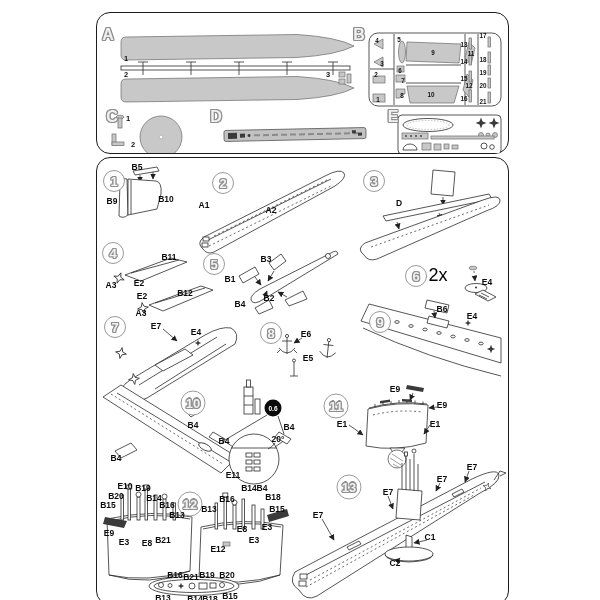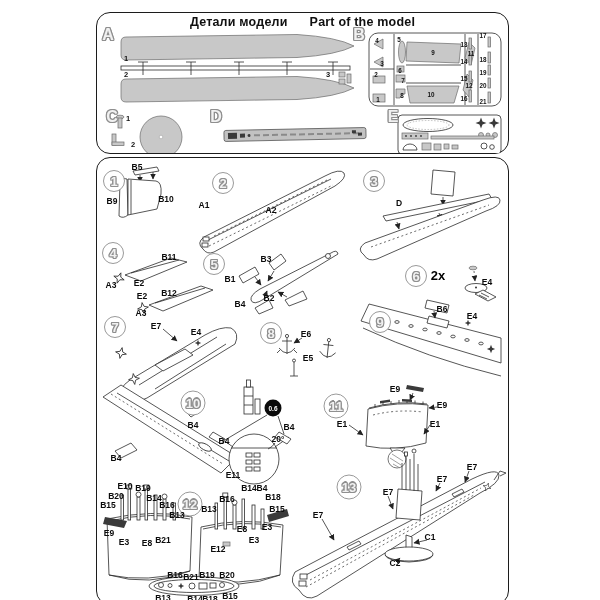--- a/index.html
+++ b/index.html
@@ -15,21 +15,21 @@
   .ot{color:#f1f1f1;text-shadow:-1px -1px 0 #8f8f8f,1px -1px 0 #8f8f8f,-1px 1px 0 #8f8f8f,1px 1px 0 #8f8f8f,
       0 -1.2px 0 #8f8f8f,0 1.2px 0 #8f8f8f,-1.2px 0 0 #8f8f8f,1.2px 0 0 #8f8f8f}
   .pl{position:absolute;transform:translate(-50%,-50%);font-size:8.5px;font-weight:bold;color:#0b0b0b;
       white-space:nowrap;font-style:normal}
   .pn{position:absolute;transform:translate(-50%,-50%);font-size:6.3px;font-weight:bold;color:#111;font-style:normal}
   .pna{font-size:7.5px}
   .badge{position:absolute;transform:translate(-50%,-50%);width:22px;height:22px;border:1.5px solid #9a9a9a;
          border-radius:50%;background:#fff;display:flex;align-items:center;justify-content:center;box-sizing:border-box}
   .badge.lg{width:25px;height:25px}
   .badge i{font-style:normal;font-weight:bold;font-size:13px;line-height:1}
-  .qty{position:absolute;transform:translate(-50%,-50%);font-size:13px;font-weight:bold;color:#000;font-style:normal}
+  .qty{position:absolute;transform:translate(-50%,-50%);font-size:18px;font-weight:normal;color:#000;font-style:normal}
   .dot{position:absolute;transform:translate(-50%,-50%);width:17px;height:17px;border-radius:50%;background:#0a0a0a;
        color:#fff;display:flex;align-items:center;justify-content:center;font-size:6.5px;font-weight:bold}
   .dot i{font-style:normal}
   svg .ln{stroke:#2b2b2b;stroke-width:.8;fill:none}
   svg .dash{stroke:#2b2b2b;stroke-width:.7;fill:none;stroke-dasharray:2 2.6}
   svg .w{stroke:#2b2b2b;stroke-width:.8;fill:#fff}
   svg .g{stroke:#6a6a6a;stroke-width:.7;fill:#c8c8c8}
   svg .d{fill:#3a3a3a;stroke:none}
 </style>
 </head>
@@ -106,24 +106,20 @@
       <path class="ln" d="M306,137 a7,6 0 0 1 14,0 z"></path>
       <rect class="g" x="325" y="130" width="9" height="7"></rect>
       <rect class="g" x="337" y="131" width="7" height="6"></rect>
       <rect class="g" x="347" y="131" width="5" height="5"></rect>
       <rect class="g" x="355" y="132" width="6" height="4"></rect>
       <circle class="ln" cx="387" cy="133" r="3"></circle>
       <circle class="ln" cx="395" cy="134" r="2.3"></circle>
     </g>
   </svg>
 
-  <div class="title">
-    <span>Детали модели</span>
-    <span>Part of the model</span>
-  </div>
 
   <i class="sec ot" style="left:11px;top:22px">A</i>
   <i class="sec ot" style="left:262px;top:22px">B</i>
   <i class="sec ot" style="left:15px;top:104px">C</i>
   <i class="sec ot" style="left:119px;top:104px">D</i>
   <i class="sec ot" style="left:296px;top:104px">E</i>
 
   <i class="pn pna" style="left:29px;top:45px">1</i>
   <i class="pn pna" style="left:29px;top:61px">2</i>
   <i class="pn pna" style="left:231px;top:61px">3</i>
@@ -434,21 +430,21 @@
 
   <i class="pl" style="left:107px;top:47px">A1</i>
   <i class="pl" style="left:174px;top:52px">A2</i>
 
   <i class="pl" style="left:302px;top:45px">D</i>
 
   <i class="pl" style="left:72px;top:99px">B11</i>
   <i class="pl" style="left:14px;top:127px">A3</i>
   <i class="pl" style="left:42px;top:125px">E2</i>
   <i class="pl" style="left:45px;top:138px">E2</i>
-  <i class="pl" style="left:72px;top:135px">B12</i>
+  <i class="pl" style="left:88px;top:135px">B12</i>
   <i class="pl" style="left:44px;top:155px">A3</i>
 
   <i class="pl" style="left:169px;top:101px">B3</i>
   <i class="pl" style="left:133px;top:121px">B1</i>
   <i class="pl" style="left:172px;top:140px">B2</i>
   <i class="pl" style="left:143px;top:146px">B4</i>
 
   <i class="pl" style="left:390px;top:124px">E4</i>
 
   <i class="pl" style="left:59px;top:168px">E7</i>

